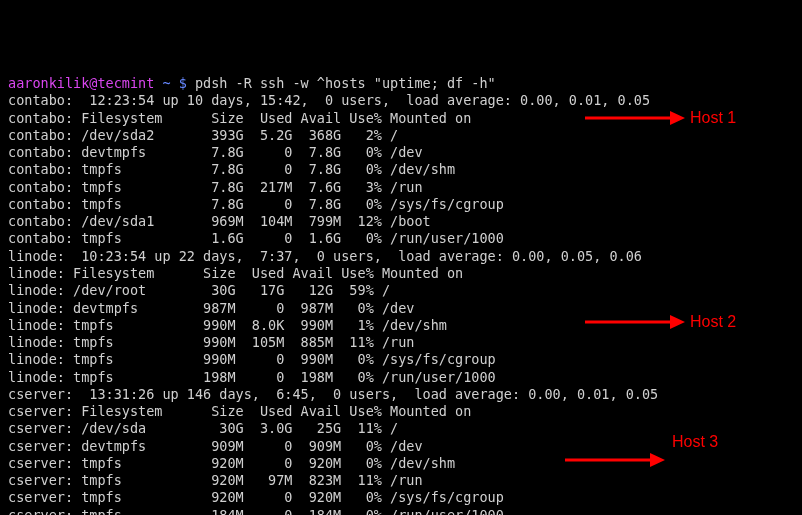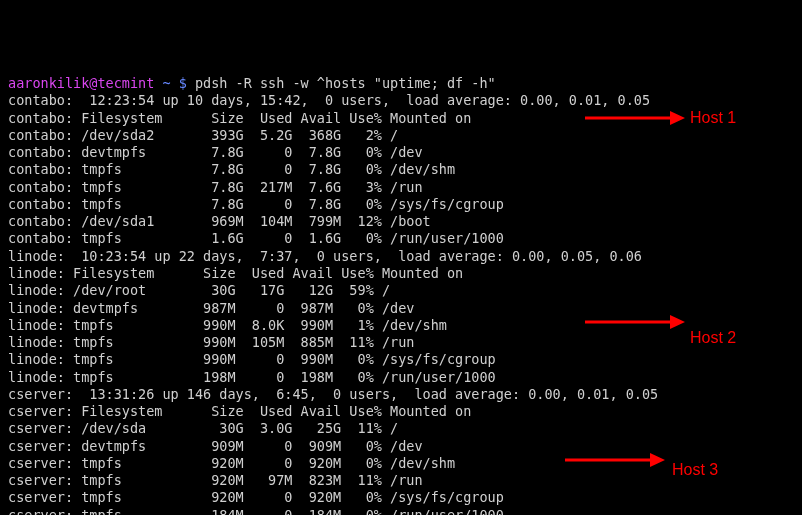--- a/index.html
+++ b/index.html
@@ -58,24 +58,24 @@
 </svg>
 </div>
 <div class="annotation" style="left:690px; top:108px;text-align:right;">Host 1</div>
 
 <div class="arrow" style="left:585px; top:294px;">
 <svg width="100" height="22" viewBox="0 0 100 22">
   <line x1="0" y1="11" x2="85" y2="11" stroke="#ff0000" stroke-width="3"></line>
   <polygon points="85,4 100,11 85,18" fill="#ff0000"></polygon>
 </svg>
 </div>
-<div class="annotation" style="left:690px; top:312px;margin-top:16px;">Host 2</div>
+<div class="annotation" style="left:690px; top:312px;">Host 2</div>
 
 <div class="arrow" style="left:565px; top:432px;">
 <svg width="100" height="22" viewBox="0 0 100 22">
   <line x1="0" y1="11" x2="85" y2="11" stroke="#ff0000" stroke-width="3"></line>
   <polygon points="85,4 100,11 85,18" fill="#ff0000"></polygon>
 </svg>
 </div>
-<div class="annotation" style="left:672px; top:432px;margin-top:28px;">Host 3</div>
+<div class="annotation" style="left:672px; top:432px;">Host 3</div>
 
 
 
 
 </body></html>

